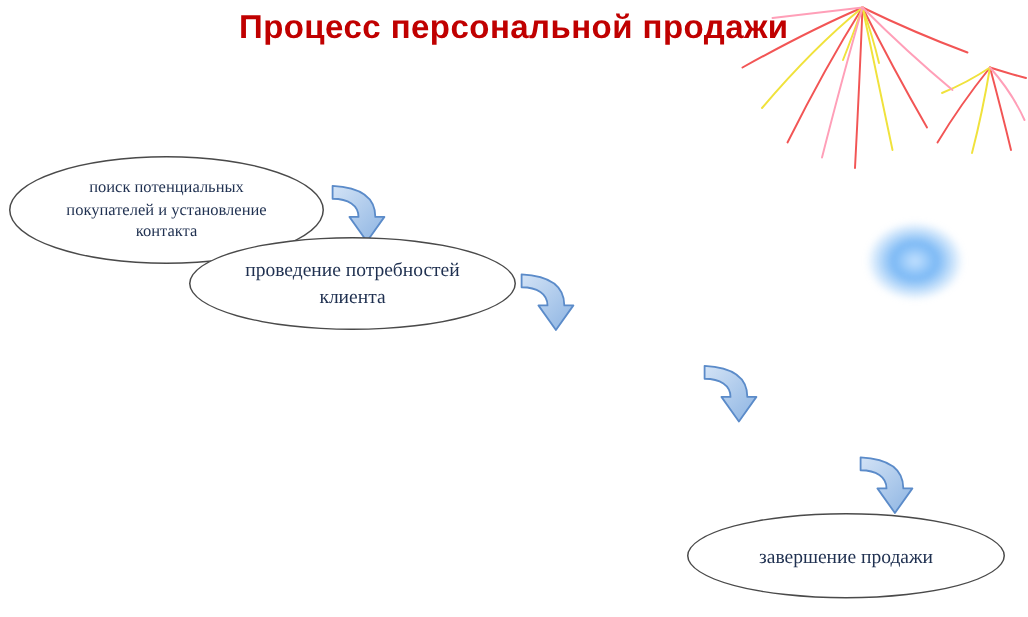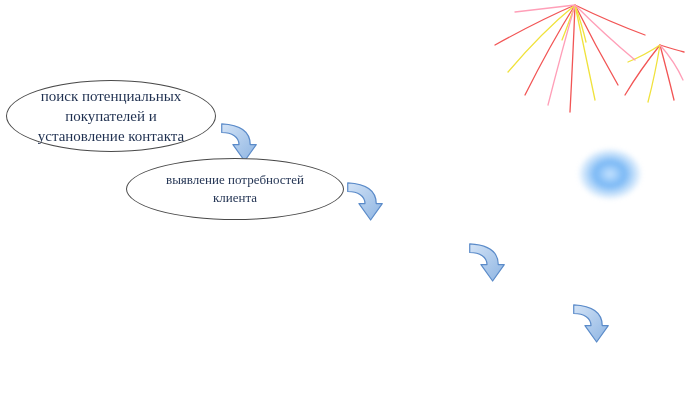--- a/index.html
+++ b/index.html
@@ -35,21 +35,21 @@
     border-radius:50%;
     display:flex;
     align-items:center;
     justify-content:center;
     text-align:center;
     color:var(--step-text-color);
     font-size:13px;
     line-height:1.35;
     padding:4px 22px;
   }
-  .e1{left:6px;  top:80px;  width:210px; height:72px; font-size:15px;justify-content:flex-end;}
+  .e1{left:6px;  top:104px;  width:210px; height:72px; font-size:11px;justify-content:flex-end;}
   .e2{left:126px; top:158px; width:218px; height:62px;}
   .e3{left:250px; top:221px; width:214px; height:61px;}
   .e4{left:356px; top:284px; width:220px; height:58px;}
   .e5{left:458px; top:342px; width:212px; height:57px;}
 
   .arrow{
     position:absolute;
     width:38px;height:42px;
     stroke:var(--arrow-stroke);
     stroke-width:1.4;
@@ -90,20 +90,21 @@
       <linearGradient id="arrowGrad" x1="0" y1="0" x2="1" y2="1">
         <stop offset="0" stop-color="#d3e3f6"></stop>
         <stop offset="1" stop-color="#8db4e2"></stop>
       </linearGradient>
       <symbol id="bentArrow" viewBox="0 0 44 48">
         <path fill="url(#arrowGrad)" d="M2,3 C22,4 35,11 35,27 L42,27 L28.5,46 L15,27 L22,27 C22,18 14,13 2,13 Z"></path>
       </symbol>
     </defs>
   </svg>
 
+  <h1 class="title">Процесс персональной продажи</h1>
 
   <svg class="fireworks" viewBox="0 0 215 118">
     <g stroke="#f25555">
       <path d="M105,5 Q70,20 25,45"></path>
       <path d="M105,5 Q80,45 55,95"></path>
       <path d="M105,5 Q103,55 100,112"></path>
       <path d="M105,5 Q125,45 148,85"></path>
       <path d="M105,5 Q140,22 175,35"></path>
       <path d="M190,45 Q170,70 155,95"></path>
       <path d="M190,45 Q198,75 204,100"></path>
@@ -129,31 +130,34 @@
 
   <div class="ellipse e1">
     <span>поиск потенциальных покупателей и установление контакта</span>
   </div>
 
   <svg class="arrow a1">
       <use href="#bentArrow"></use>
     </svg>
 
   <div class="ellipse e2">
-    <span>выявление потребностей клиента</span>
+    <span>проведение потребностей клиента</span>
   </div>
 
   <svg class="arrow a2">
       <use href="#bentArrow"></use>
     </svg>
 
 
   <svg class="arrow a3">
       <use href="#bentArrow"></use>
     </svg>
 
 
   <svg class="arrow a4">
       <use href="#bentArrow"></use>
     </svg>
 
+  <div class="ellipse e5">
+    <span>завершение продажи</span>
+  </div>
 
 </div>
 
 </body></html>

